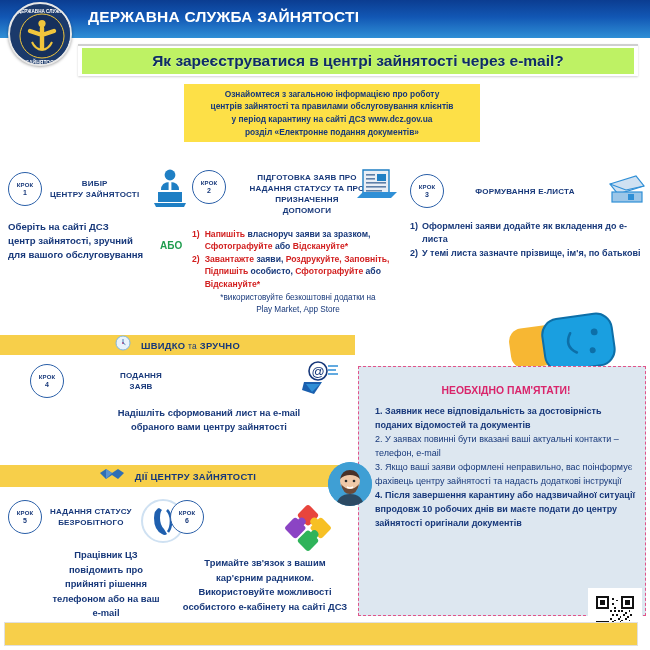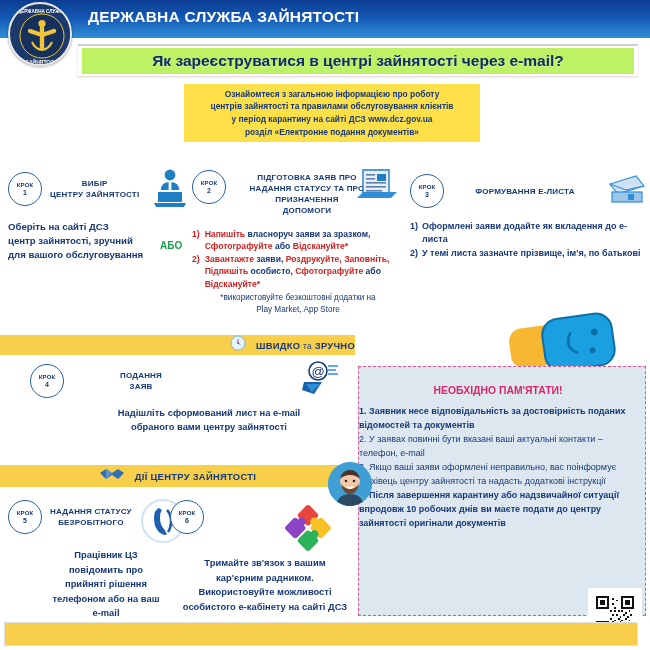--- a/index.html
+++ b/index.html
@@ -113,38 +113,38 @@
   .blk3 .li { display: flex; gap: 4px; }
   .blk3 .li .num { flex: 0 0 auto; }
 
   
   .band {
     position: absolute; background: #f7cf4a;
     display: flex; align-items: center; justify-content: center; gap: 10px;
   }
   .band .band-text { color: #17387a; font-size: 9.4px; font-weight: bold; letter-spacing: .3px; }
   .band .band-text .thin { font-weight: normal; font-size: 8.4px; }
-  #band-fast { left: 0; top: 335px; width: 355px; height: 20px; justify-content: flex-end; }
+  #band-fast { left: 0; top: 335px; width: 355px; height: 20px; }
   #band-actions { left: 0; top: 465px; width: 355px; height: 22px; }
 
   
   .blk4 { position: absolute; left: 30px; top: 364px; width: 330px; }
   .blk4 .row { display: flex; align-items: center; gap: 56px; }
   .blk4 .body {
     margin-top: 8px; color: #17387a; font-size: 9.4px;
     font-weight: bold; line-height: 14px; text-align: center; padding-left: 28px;
   }
   .at-icon { position: absolute; left: 298px; top: 360px; }
 
   
   .remember {
     position: absolute; left: 358px; top: 366px; width: 288px; height: 250px;
     background: #dde7f0;
     border: 1.6px dashed #e1538a;
-    padding: 18px 8px 6px 0;
+    padding: 18px 8px 6px 16px;
   }
   .remember h3 {
     color: #d9256b; font-size: 10.4px; font-weight: bold;
     text-align: center; margin-bottom: 8px;
   }
   .remember .item { font-size: 9px; line-height: 14px; color: #17387a; }
   .remember .item.bold { font-weight: bold; }
   .remember .item.reg { font-weight: normal; }
 
   

